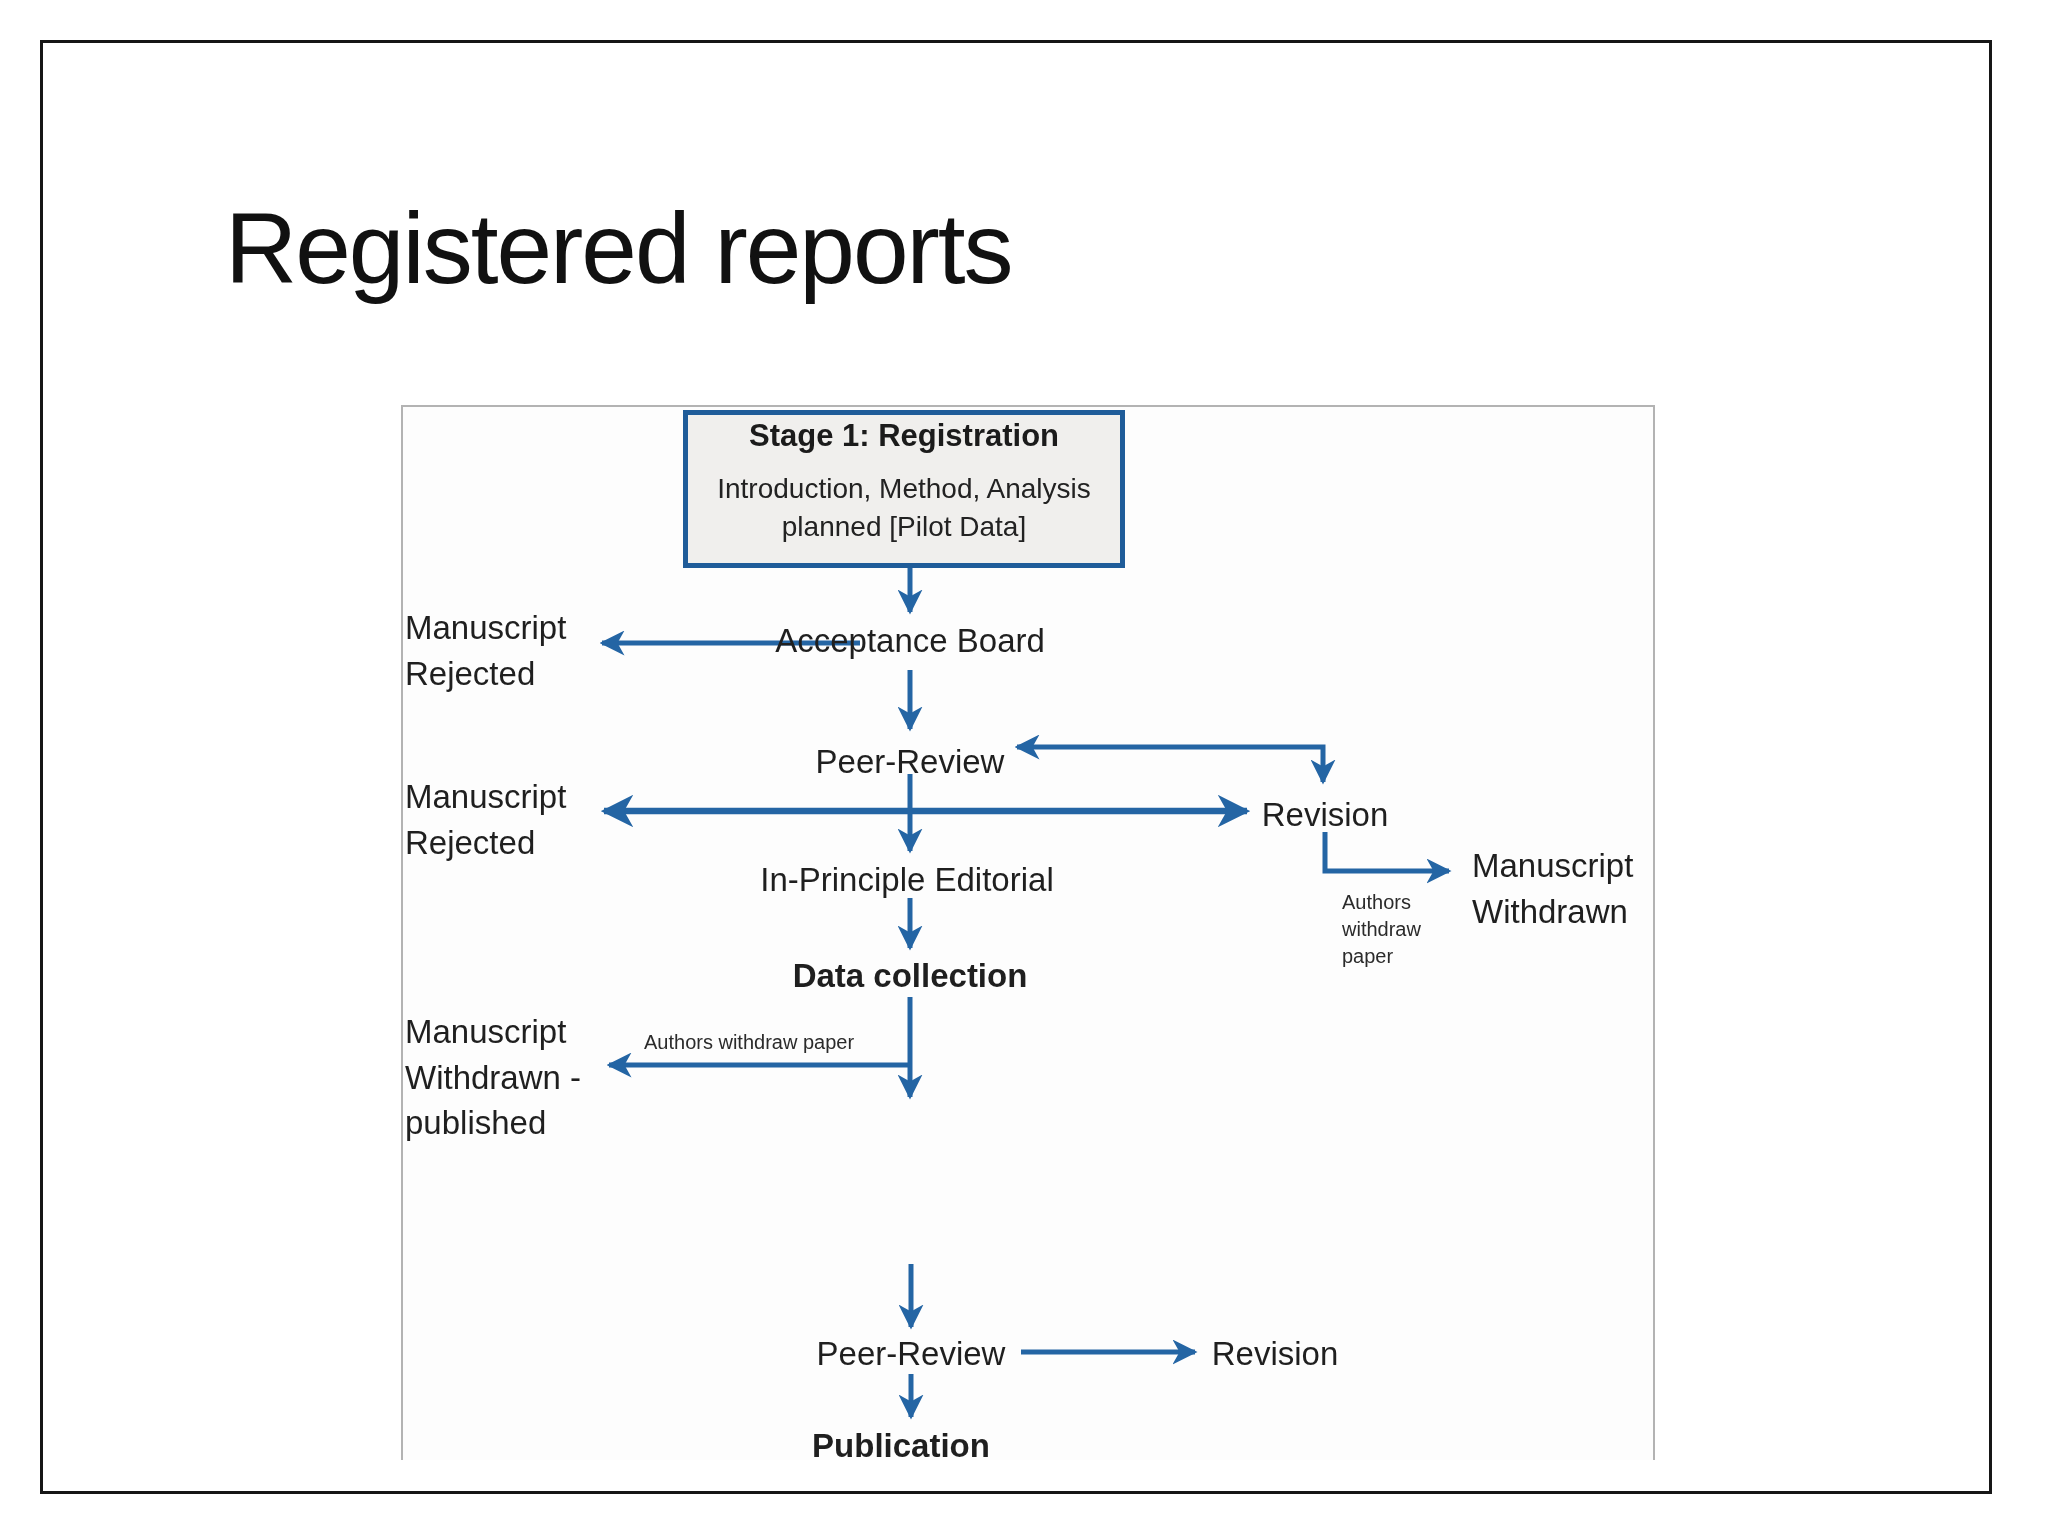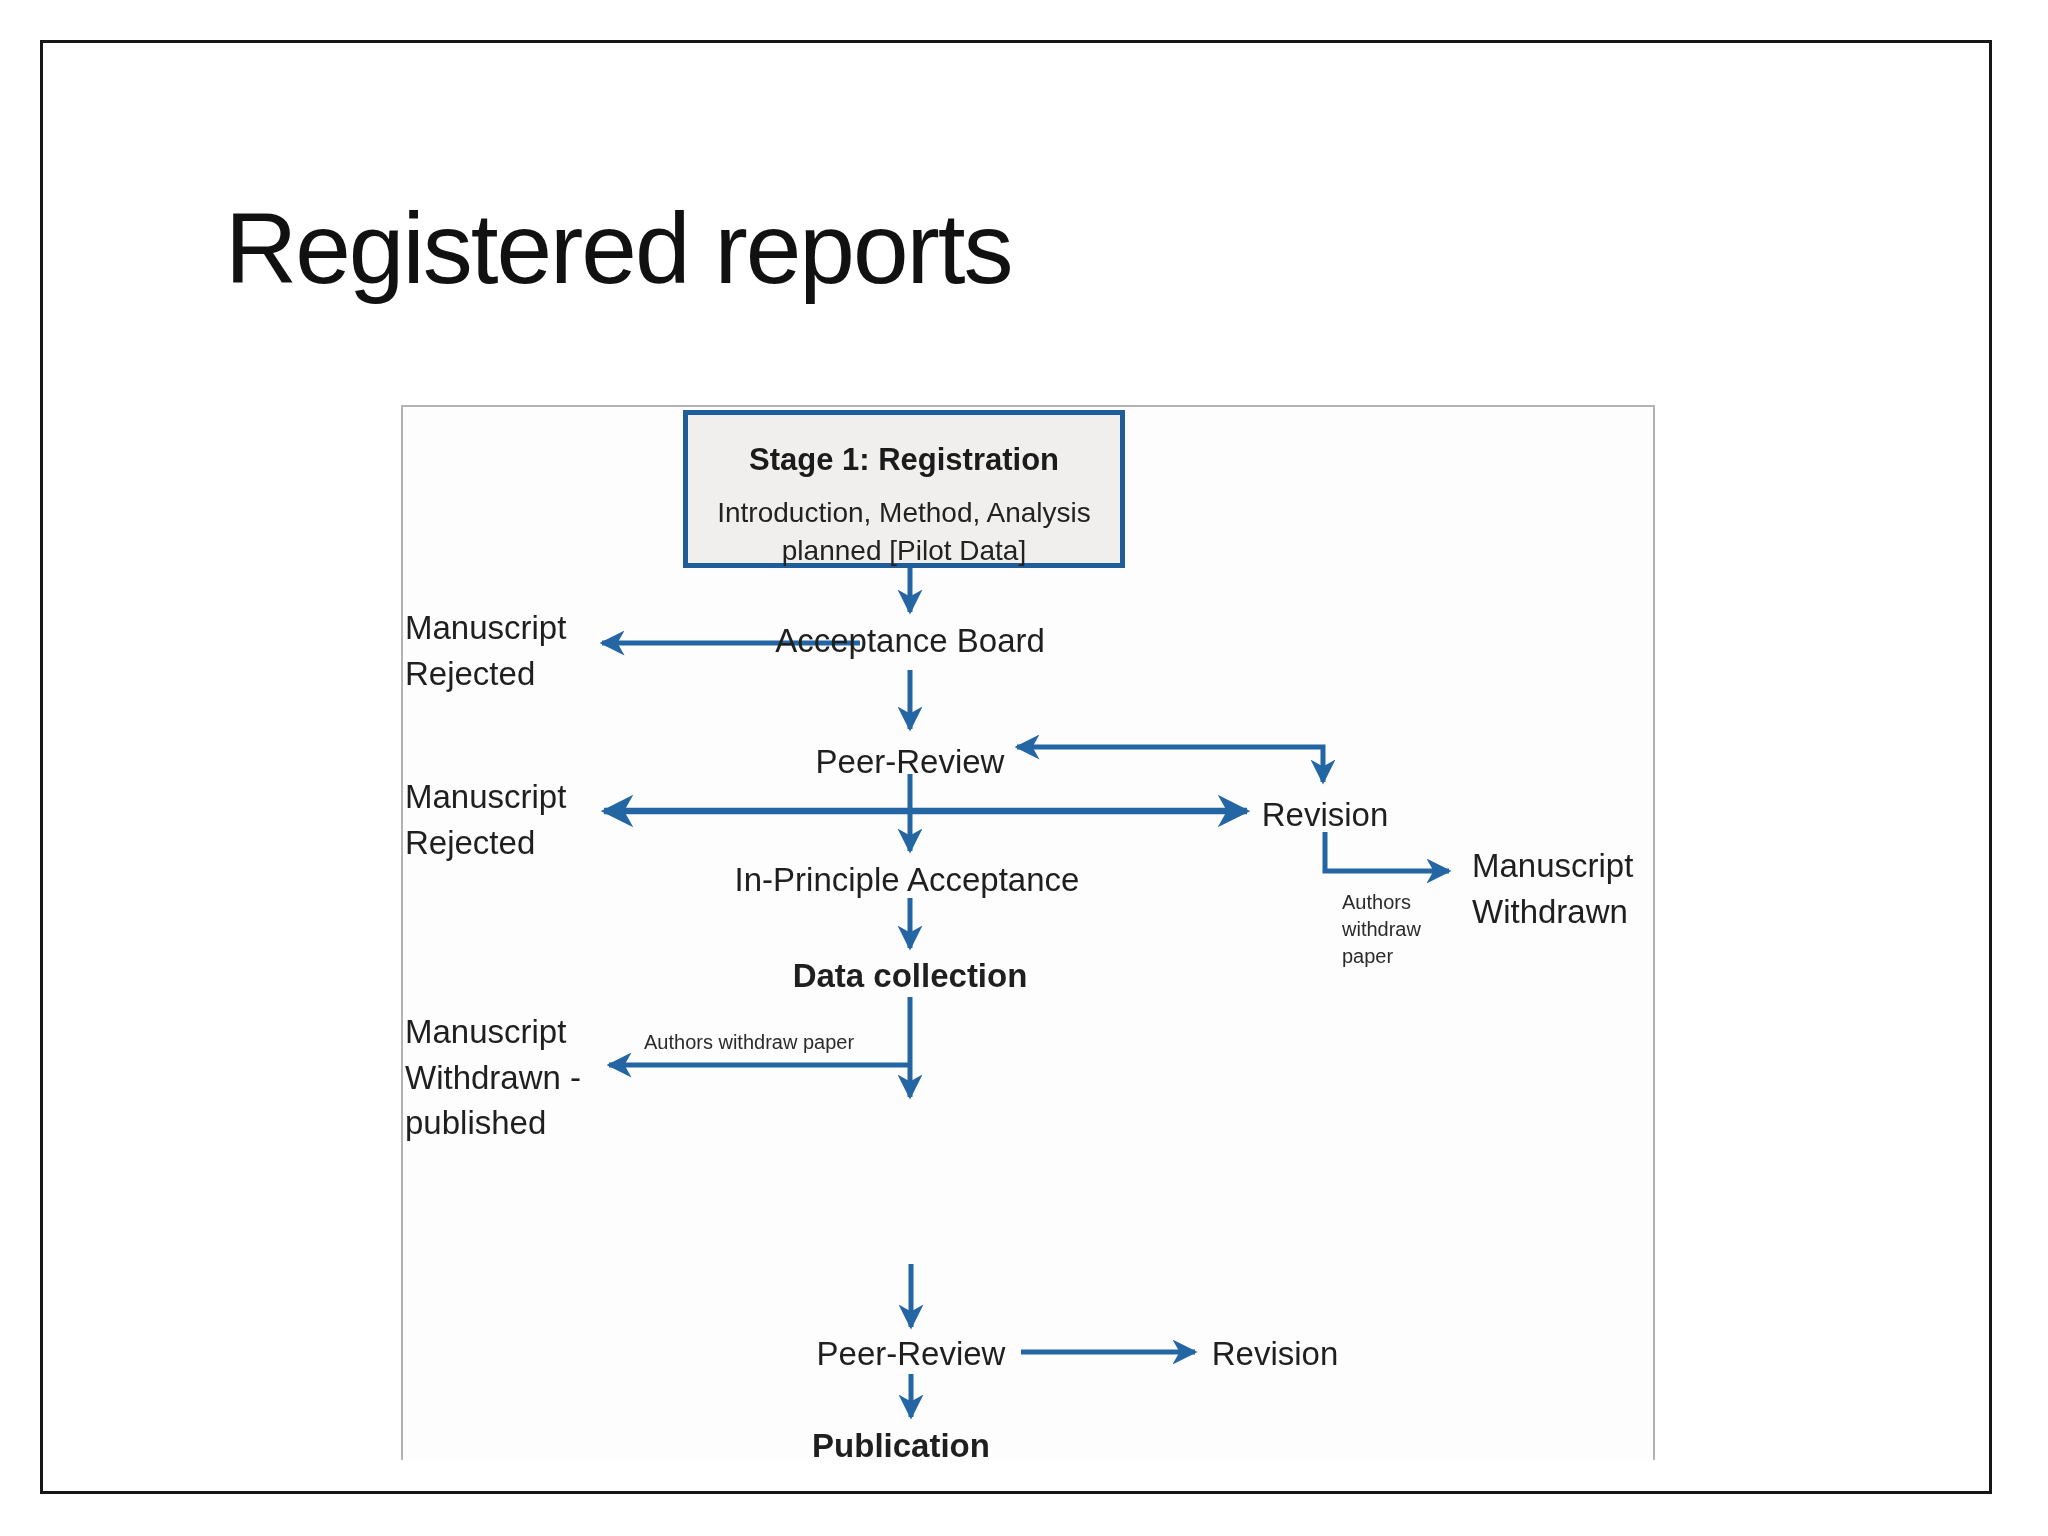--- a/index.html
+++ b/index.html
@@ -19,21 +19,21 @@
 
   .arrows{position:absolute;left:0;top:0;pointer-events:none;}
 
   .node{position:absolute;font-size:33px;line-height:1.38;white-space:pre-line;}
   .node.center{transform:translateX(-50%);text-align:center;white-space:nowrap;}
   .node.bold{font-weight:700;}
   .node.small{font-size:20px;line-height:1.35;color:#2b2b2b;}
 
   .stagebox{position:absolute;width:442px;box-sizing:border-box;
             border:5px solid #1f5c99;background:#f0efed;text-align:center;
-            padding-top:27px;}
+            padding-top:3px;}
   .stagebox .stagetitle{font-size:31px;font-weight:700;margin-bottom:7px;color:#1b1b1b;}
   .stagebox .stagebody{font-size:28px;line-height:1.35;white-space:pre-line;color:#222;margin-top:16px;}
   .stage1{left:280px;top:3px;height:158px;}
   .stage2{left:285px;top:696px;height:159px;}
 </style>
 </head>
 <body>
 
 <div class="slide">
 
@@ -74,21 +74,21 @@
     <div class="node" style="left:2px;top:198px;">Manuscript
 Rejected</div>
 
     <div class="node center" style="left:507px;top:332px;">Peer-Review</div>
 
     <div class="node center" style="left:922px;top:385px;">Revision</div>
 
     <div class="node" style="left:2px;top:367px;">Manuscript
 Rejected</div>
 
-    <div class="node center" style="left:504px;top:450px;">In-Principle Acceptance</div>
+    <div class="node center" style="left:504px;top:450px;">In-Principle Editorial</div>
 
     <div class="node center bold" style="left:507px;top:546px;">Data collection</div>
 
     <div class="node" style="left:1069px;top:436px;">Manuscript
 Withdrawn</div>
 
     <div class="node small" style="left:939px;top:482px;">Authors
 withdraw
 paper</div>
 

